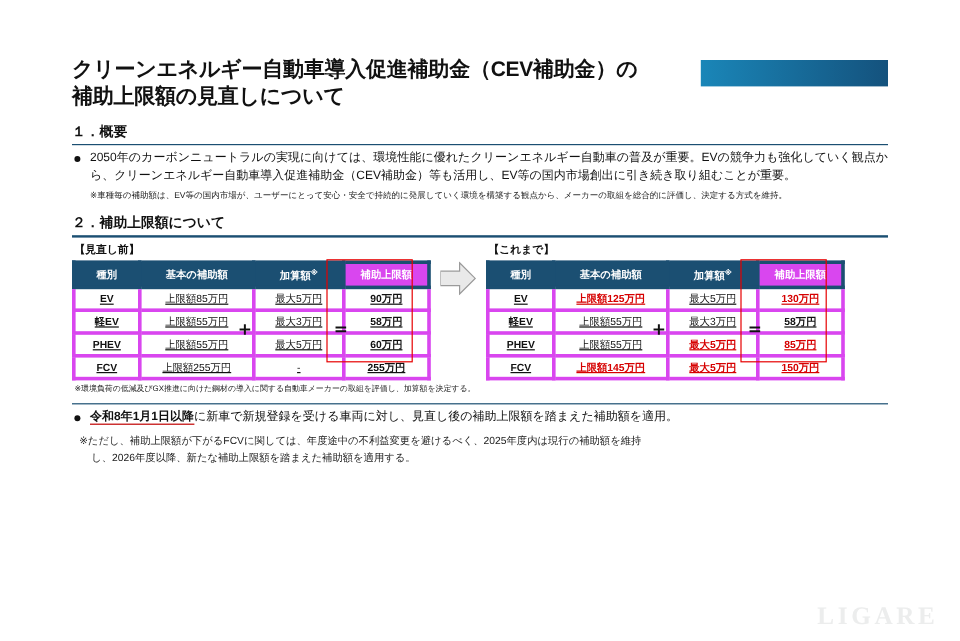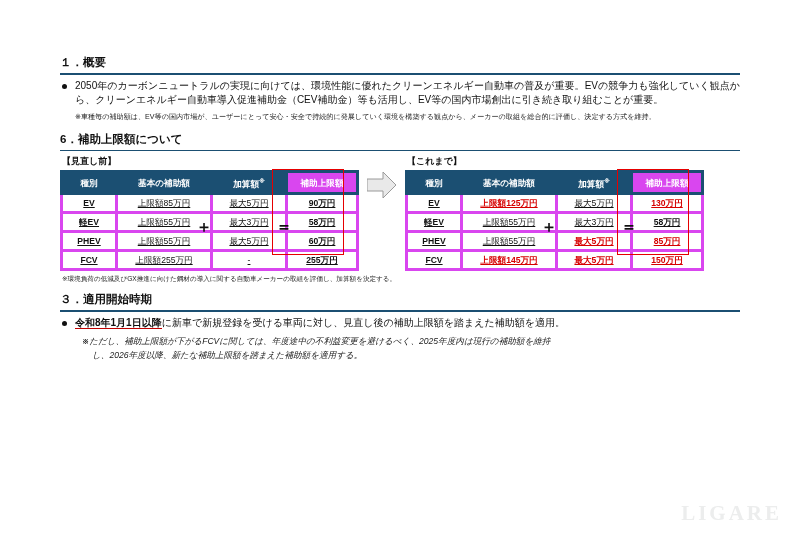--- a/index.html
+++ b/index.html
@@ -107,32 +107,39 @@
   .underline-red{
     border-bottom:1.4px solid #c00000;
   }
   .bold{font-weight:bold;}
 </style>
 </head>
 <body>
 
 <div class="slide">
 
+  <div class="title-wrap">
+    <div class="title-bar"></div>
+    <div class="title">
+      <div>クリーンエネルギー自動車導入促進補助金（CEV補助金）の</div>
+      <div>補助上限額の見直しについて</div>
+    </div>
+  </div>
 
   <div>
     <div class="sec-h">１．概要</div>
     <div class="rule"></div>
     <ul class="bul">
       <li>2050年のカーボンニュートラルの実現に向けては、環境性能に優れたクリーンエネルギー自動車の普及が重要。EVの競争力も強化していく観点から、クリーンエネルギー自動車導入促進補助金（CEV補助金）等も活用し、EV等の国内市場創出に引き続き取り組むことが重要。</li>
     </ul>
     <div class="note">※車種毎の補助額は、EV等の国内市場が、ユーザーにとって安心・安全で持続的に発展していく環境を構築する観点から、メーカーの取組を総合的に評価し、決定する方式を維持。</div>
   </div>
 
   <div style="margin-top:6px;">
-    <div class="sec-h">6．補助上限額について</div>
+    <div class="sec-h">２．補助上限額について</div>
     <div class="rule"></div>
 
     <div class="tables">
 
       <div class="tbl-block">
         <div class="tbl-cap">【見直し前】</div>
         <table>
           <thead>
             <tr>
               <th class="cat">種別</th>
@@ -221,28 +228,27 @@
         <div class="op" style="left:216px;top:62px;">＝</div>
         <div class="hl-box" style="left:212px;top:14px;width:70px;height:84px;"></div>
       </div>
 
     </div>
 
     <div class="note-sm">※環境負荷の低減及びGX推進に向けた鋼材の導入に関する自動車メーカーの取組を評価し、加算額を決定する。</div>
   </div>
 
   <div style="margin-top:7px;">
-    <div class="sec-h">３．適用開始時期</div>
     <div class="rule"></div>
     <ul class="bul">
       <li>
         <span class="bold underline-red">令和8年1月1日以降</span><span>に新車で新規登録を受ける車両に対し、見直し後の補助上限額を踏まえた補助額を適用。</span>
       </li>
     </ul>
-    <div class="note" style="font-size:8.6px;margin-left:22px;line-height:1.6;font-style:italic;">
+    <div class="note" style="font-size:8.6px;margin-left:6px;line-height:1.6;">
       <div>※ただし、補助上限額が下がるFCVに関しては、年度途中の不利益変更を避けるべく、2025年度内は現行の補助額を維持</div>
       <div style="margin-left:10px;">し、2026年度以降、新たな補助上限額を踏まえた補助額を適用する。</div>
     </div>
   </div>
 
 </div>
 
 <div class="wm">LIGARE</div>
 
 </body></html>

